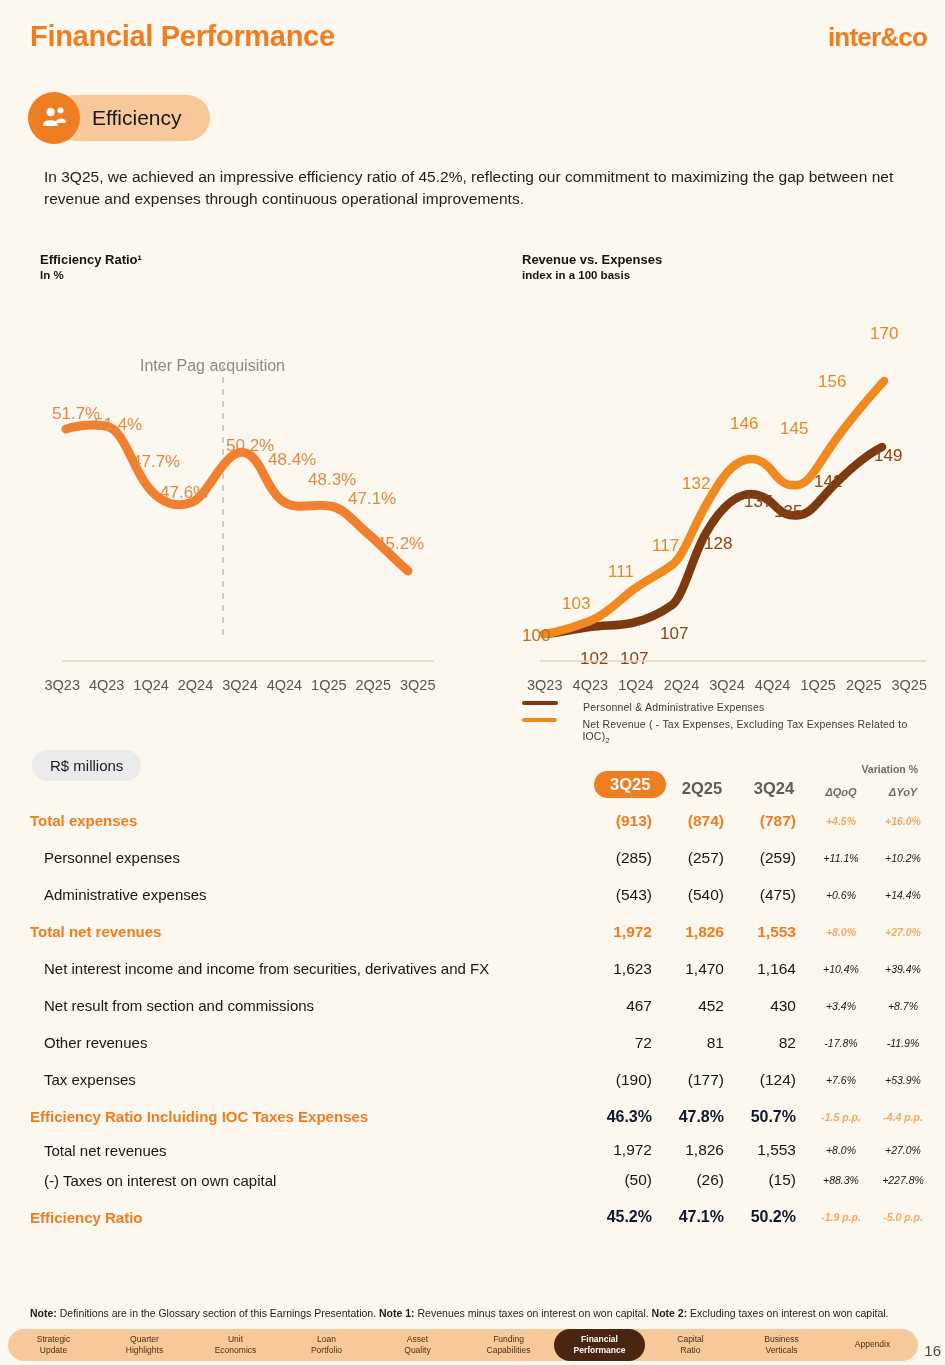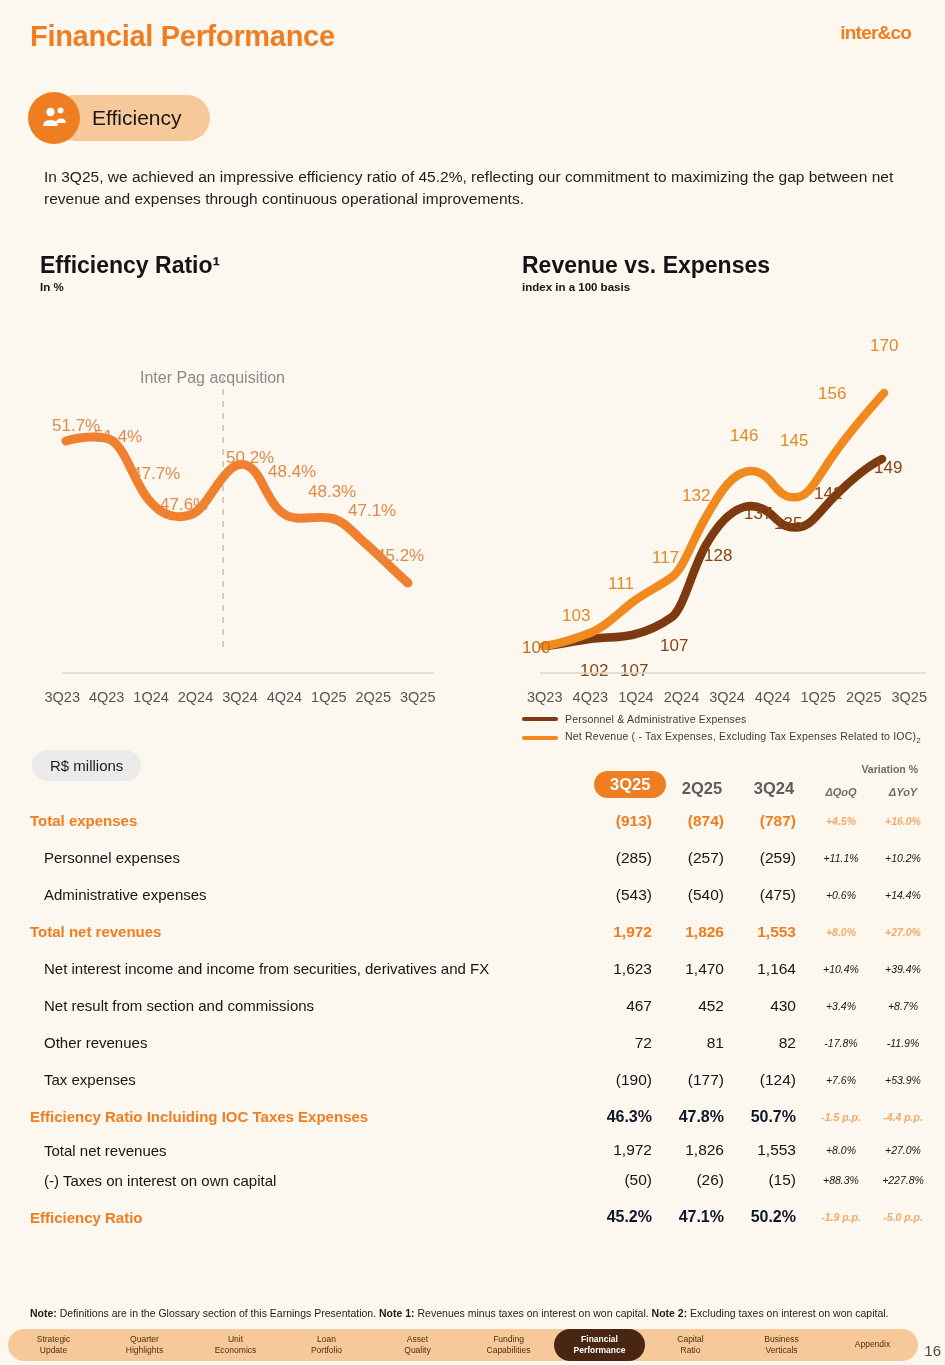--- a/index.html
+++ b/index.html
@@ -11,22 +11,22 @@
     overflow: hidden;
     color: #1a1a1a;
   }
   
   .page-title {
     position: absolute; left: 30px; top: 20px;
     font-size: 29px; font-weight: bold; color: #ef7d22;
     letter-spacing: -0.3px;
   }
   .logo {
-    position: absolute; right: 34px; top: 22px;
-    font-size: 19px; font-weight: bold; color: #ef7d22;
+    position: absolute; right: 18px; top: 22px;
+    font-size: 26px; font-weight: bold; color: #ef7d22;
     letter-spacing: -0.8px;
     margin-left: 9px;
   }
   
   .section-pill-wrap {
     position: absolute; left: 28px; top: 92px;
     display: flex; align-items: center;
   }
   .pill-icon {
     width: 52px; height: 52px; border-radius: 50%;
@@ -41,34 +41,34 @@
   }
   
   .intro {
     position: absolute; left: 44px; top: 166px; width: 862px;
     font-size: 15.5px; line-height: 1.42; color: #1d1d1d;
   }
   
   .chart-block { position: absolute; }
   #chart-left  { left: 40px;  top: 252px; width: 400px; height: 440px; }
   #chart-right { left: 522px; top: 252px; width: 410px; height: 490px; }
-  .chart-title { font-size: 23px; font-weight: bold; color: #141414; }
+  .chart-title { font-size: 13px; font-weight: bold; color: #141414; }
   .chart-sub { font-size: 11.5px; color: #141414; margin-top: 2px; font-weight: bold; }
   .chart-svg-wrap { position: relative; margin-top: 8px; }
   .axis-labels {
     display: flex; 
     font-size: 14.5px; color: #555; padding-top: 6px;
   }
   .axis-labels span { flex: 1; text-align: center; }
   .annot-inter {
     position: absolute; left: 100px; top: 68px;
     font-size: 16px; color: #8a8a8a;
   }
   .legend { margin-top: 8px; }
-  .legend-row { display: flex; align-items: center; margin-bottom: 5px; }
+  .legend-row { display: flex; align-items: flex-start; margin-bottom: 5px; gap: 18px; }
   .legend-swatch { width: 36px; height: 4px; border-radius: 2px; margin-right: 7px; }
   .legend-text { font-size: 10.5px; color: #3b3b3b; letter-spacing: 0.2px; }
   .legend-text sub { font-size: 8px; }
   
   .rs-badge {
     position: absolute; left: 32px; top: 750px;
     background: #ebebeb; border-radius: 16px;
     padding: 7px 18px; font-size: 15px; color: #1a1a1a;
   }
   .tbl { position: absolute; left: 26px; top: 758px; width: 898px; }

